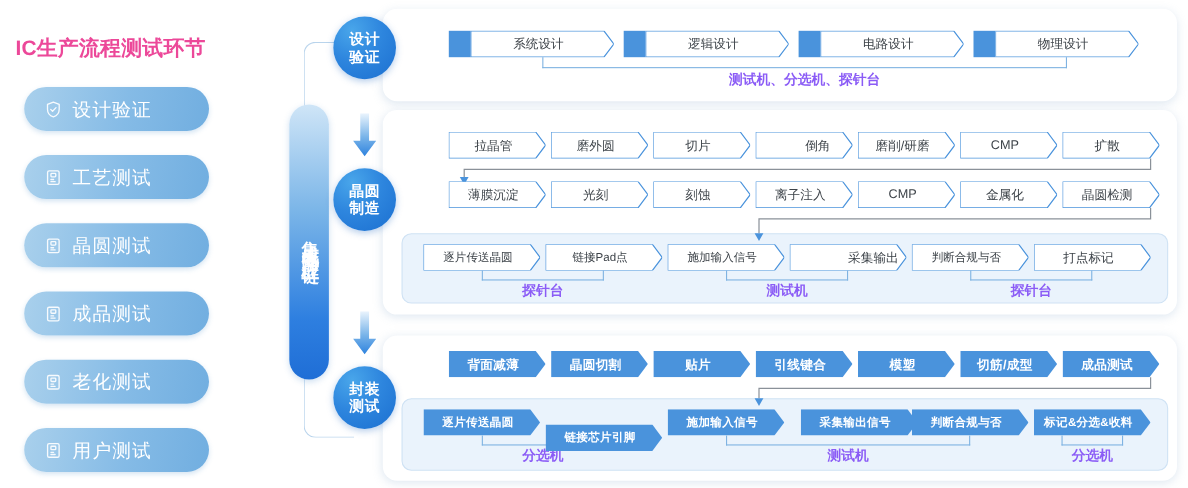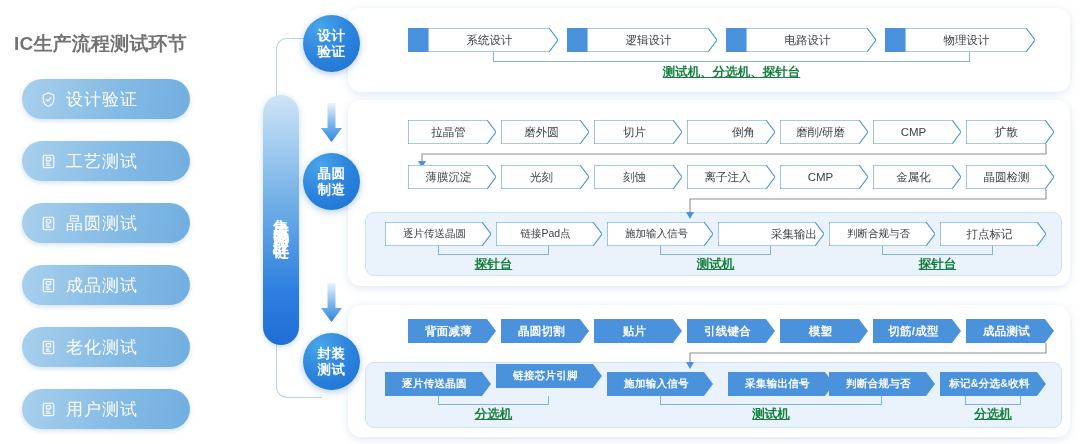--- a/index.html
+++ b/index.html
@@ -8,21 +8,21 @@
     background: #ffffff;
     font-family: "Liberation Sans", "DejaVu Sans", sans-serif;
     overflow: hidden;
   }
   #root { position: relative; width: 1080px; height: 444px; }
 
   
   #left-panel { position: absolute; left: 0; top: 0; width: 250px; height: 444px; }
   #page-title {
     position: absolute; left: 14px; top: 31px;
-    font-size: 19px; font-weight: bold; color: #737373;
+    font-size: 19px; font-weight: bold; color: #ec4899;
     letter-spacing: .2px; white-space: nowrap;
   }
   .nav-pill {
     position: absolute; left: 22px; width: 168px; height: 40px;
     border-radius: 21px;
     background: linear-gradient(100deg, #a9d0ec 0%, #85bbe6 55%, #71aee0 100%);
     box-shadow: 0 2px 5px rgba(120,170,215,.32);
     display: flex; align-items: center; padding-left: 18px; gap: 9px;
   }
   .nav-pill .pill-icon { width: 17px; height: 17px; flex: none; opacity: .92; }
@@ -109,22 +109,22 @@
   
   .chev.filled .chev-label { color: #ffffff; font-weight: bold; letter-spacing: .3px; }
   
   .lead-block {
     position: absolute; width: 20px; height: 24px; background: #4a93dc;
   }
 
   
   .bracket { position: absolute; border: 1.3px solid #7fb3e2; border-top: none; }
   .caption {
-    position: absolute; font-size: 12.5px; font-weight: bold; color: #15803d;
-    white-space: nowrap; text-align: center; text-decoration: underline;
+    position: absolute; font-size: 12.5px; font-weight: bold; color: #8b5cf6;
+    white-space: nowrap; text-align: center;
   }
   .flowline { position: absolute; }
 </style>
 </head>
 <body>
 
 <div id="root">
 
   <div id="left-panel">
     <div id="page-title">IC生产流程测试环节</div>
@@ -520,21 +520,21 @@
       </div>
       <div class="inner-panel" style="left: 365px; top: 362px; width: 697px; height: 66px;"></div>
       <div class="chev filled" style="left: 385px; top: 372px; width: 106px;">
         <div class="chev-shape">
           <svg viewBox="0 0 106 24" width="106" height="24" style="display:block">
        <polygon points="0,0 97,0 106,12 97,24 0,24" fill="#4a93dc" stroke="none" stroke-width="1.1"></polygon>
      </svg>
         </div>
         <span class="chev-label" style="padding-right: 7px; font-size: 10.5px;">逐片传送晶圆</span>
       </div>
-      <div class="chev filled" style="left: 496px; top: 364px; width: 106px; align-items: center;">
+      <div class="chev filled" style="left: 496px; top: 386px; width: 106px; align-items: center;">
         <div class="chev-shape">
           <svg viewBox="0 0 106 24" width="106" height="24" style="display:block">
        <polygon points="0,0 97,0 106,12 97,24 0,24" fill="#4a93dc" stroke="none" stroke-width="1.1"></polygon>
      </svg>
         </div>
         <span class="chev-label" style="padding-right: 7px; font-size: 10.5px;">链接芯片引脚</span>
       </div>
       <div class="chev filled" style="left: 607px; top: 372px; width: 106px;">
         <div class="chev-shape">
           <svg viewBox="0 0 106 24" width="106" height="24" style="display:block">

